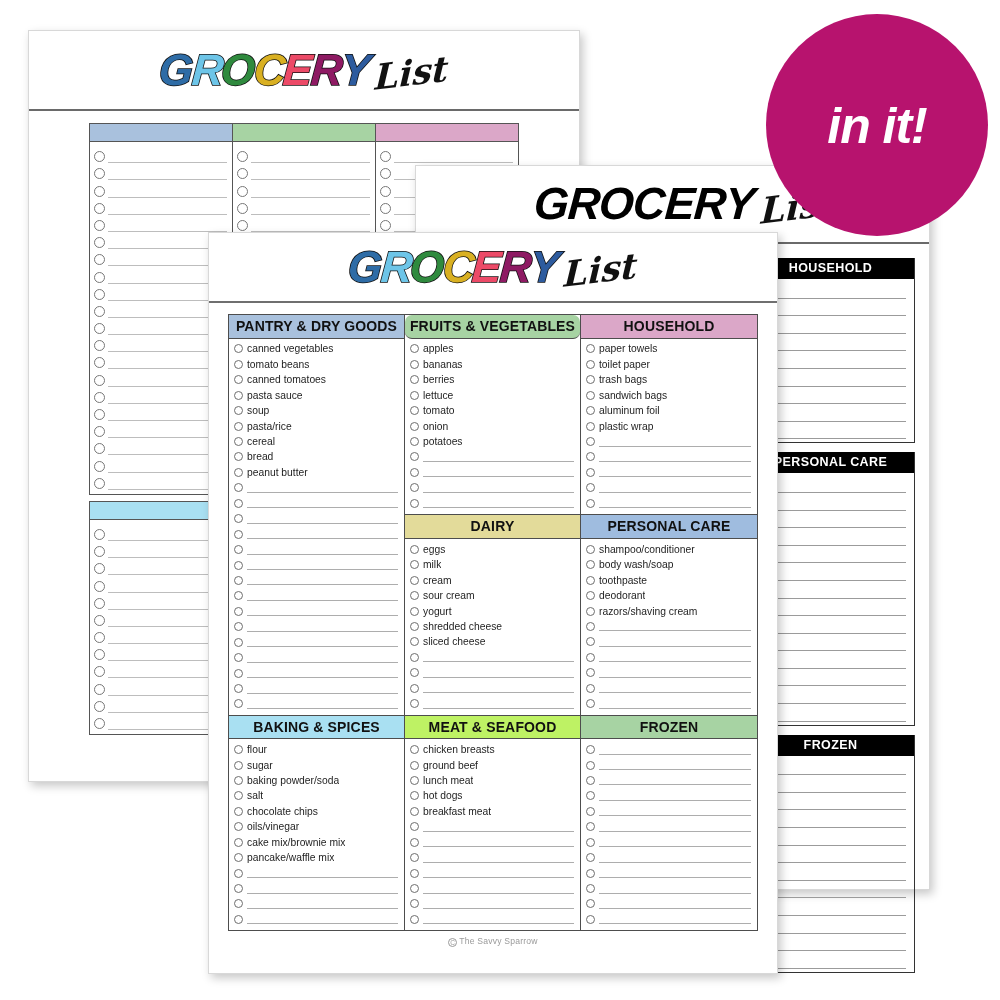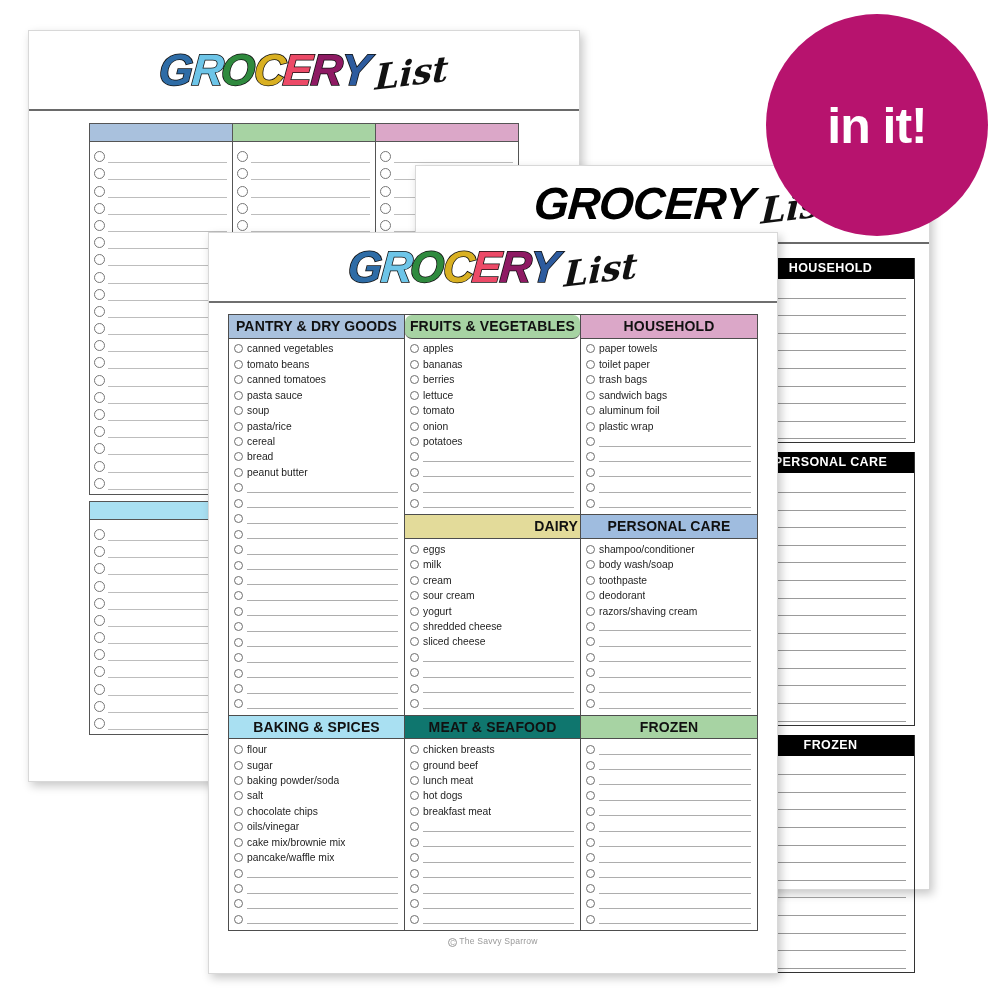--- a/index.html
+++ b/index.html
@@ -162,21 +162,21 @@
 
   
   #badge {
     position:absolute; left:766px; top:14px; width:222px; height:222px;
     border-radius:50%;
     display:flex; flex-direction:column;
     align-items:center; justify-content:center;
     color:#fff; font-weight:bold; font-size:50px; line-height:1.02;
     letter-spacing:-1px;
   }
-  #badge .l2 { margin-top:2px; }
+  #badge .l2 { margin-top:2px;font-style:italic; }
 </style>
 </head>
 <body>
 
 <div class="page" id="page-back">
   <div class="hdr-band">
     <div class="logo" id="logo-back">
       <div class="word">
           <span style="color: rgb(46, 108, 166);">G</span>
           <span style="color: rgb(109, 197, 232);">R</span>
@@ -786,21 +786,21 @@
               <span class="bubble"></span>
               <span class="blank"></span>
             </div>
             <div class="row">
               <span class="bubble"></span>
               <span class="blank"></span>
             </div>
           </div>
         </div>
         <div class="cell">
-          <div class="cat-hdr" style="background: rgb(227, 219, 154); text-align: right;">DAIRY</div>
+          <div class="cat-hdr" style="background: rgb(227, 219, 154);">DAIRY</div>
           <div class="cat-rows">
             <div class="row">
               <span class="bubble"></span>
               <span class="txt">eggs</span>
             </div>
             <div class="row">
               <span class="bubble"></span>
               <span class="txt">milk</span>
             </div>
             <div class="row">
@@ -937,21 +937,21 @@
               <span class="bubble"></span>
               <span class="blank"></span>
             </div>
             <div class="row">
               <span class="bubble"></span>
               <span class="blank"></span>
             </div>
           </div>
         </div>
         <div class="cell lastrow">
-          <div class="cat-hdr" style="background: #0f766e;">MEAT &amp; SEAFOOD</div>
+          <div class="cat-hdr" style="background: #bef264;">MEAT &amp; SEAFOOD</div>
           <div class="cat-rows">
             <div class="row">
               <span class="bubble"></span>
               <span class="txt">chicken breasts</span>
             </div>
             <div class="row">
               <span class="bubble"></span>
               <span class="txt">ground beef</span>
             </div>
             <div class="row">

